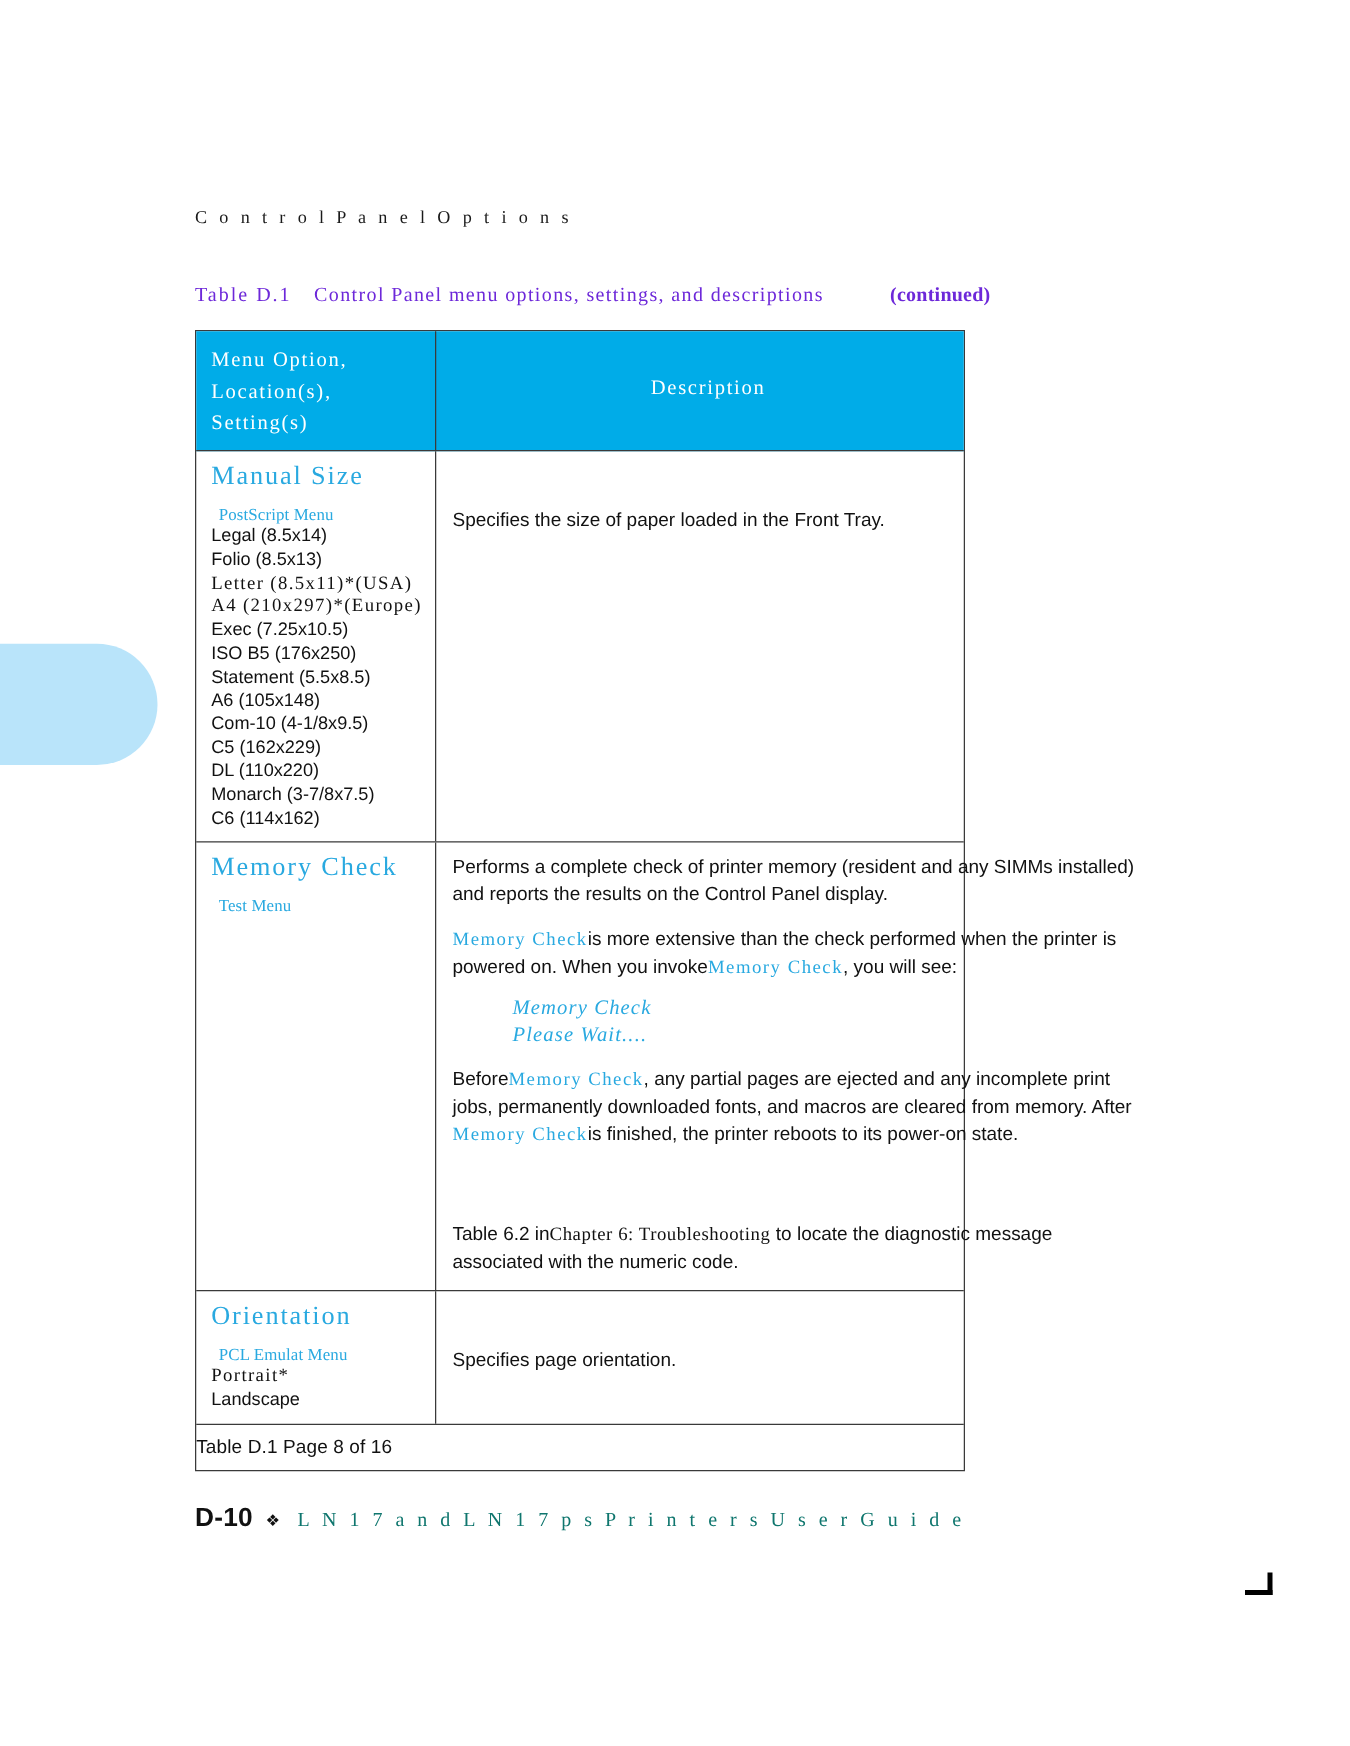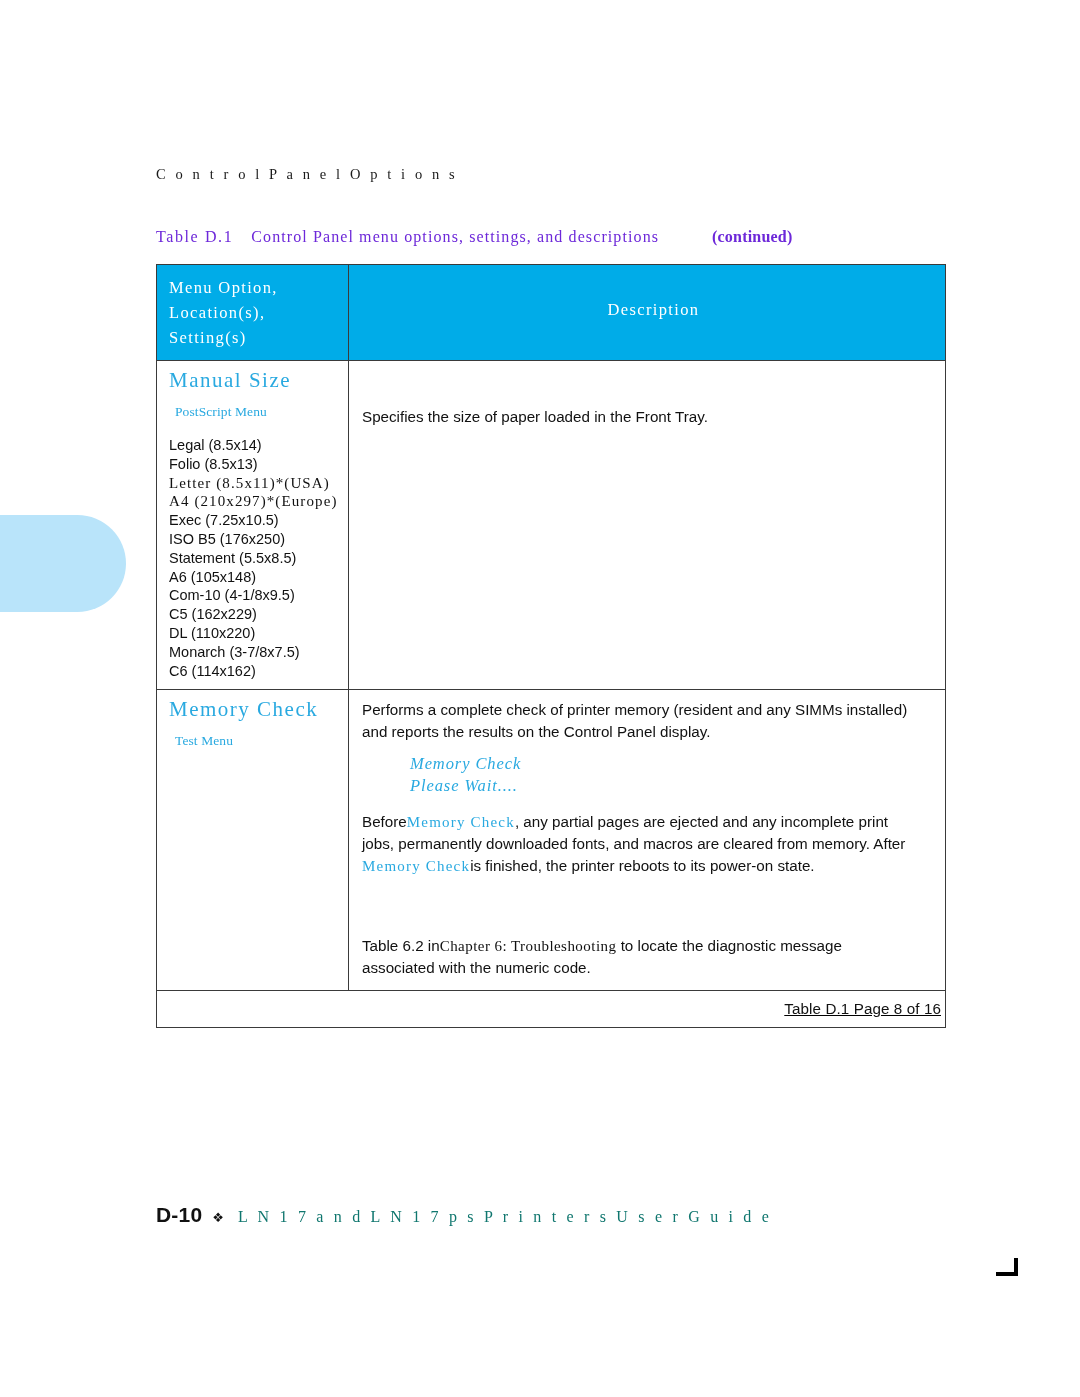--- a/index.html
+++ b/index.html
@@ -66,21 +66,21 @@
     top: 0;
     letter-spacing: 0.2px;
     font-weight: bold;
   }
 
   
   .doc-table {
     position: absolute;
     left: 156px;
     top: 264px;
-    width: 790px;
+    width: 616px;
     border: 1px solid #3a3a3a;
     box-sizing: border-box;
   }
   .trow {
     display: flex;
     border-bottom: 1px solid #3a3a3a;
     box-sizing: border-box;
   }
   .trow:last-child {
     border-bottom: none;
@@ -136,21 +136,20 @@
   }
   .opt-location {
     font-family: "Liberation Serif", serif;
     font-size: 13.5px;
     letter-spacing: 0.1px;
     color: #29a9e0;
     margin-top: 14px;
     margin-left: 6px;
   }
   .opt-settings {
-    margin-top: 16px;
   }
   .setting {
     font-family: "Liberation Sans", sans-serif;
     font-size: 14.5px;
     line-height: 18.8px;
     color: #111111;
     white-space: nowrap;
   }
   .setting.serif {
     font-family: "Liberation Serif", serif;
@@ -199,24 +198,23 @@
 
   
   .ovf {
     white-space: nowrap;
     width: auto;
   }
 
   
   .table-footer-row {
     display: block;
-    text-align: right;
+    text-align: left;
     padding: 9px 4px 9px 0;
     box-sizing: border-box;
-    text-decoration: underline;
   }
   .table-footer-text {
     font-family: "Liberation Sans", sans-serif;
     font-size: 15.2px;
     color: #111111;
     letter-spacing: 0.1px;
   }
 
   
   .page-footer {
@@ -324,20 +322,24 @@
       <div class="opt-title">Memory Check</div>
       <div class="opt-location">Test Menu</div>
     </div>
     <div class="cell-right">
 
       <p class="desc-p ovf">
         <span>Performs a complete check of printer memory (resident and any SIMMs installed)</span><br>
         <span>and reports the results on the Control Panel display.</span>
       </p>
 
+      <p class="desc-p ovf">
+        <span class="mono-term">Memory Check</span><span>is more extensive than the check performed when the printer is</span><br>
+        <span>powered on. When you invoke</span><span class="mono-term">Memory Check</span><span>, you will see:</span>
+      </p>
 
       <div class="display-lines">
         <div class="display-line">Memory Check</div>
         <div class="display-line">Please Wait....</div>
       </div>
 
       <p class="desc-p ovf">
         <span>Before</span><span class="mono-term">Memory Check</span><span>, any partial pages are ejected and any incomplete print</span><br>
         <span>jobs, permanently downloaded fonts, and macros are cleared from memory. After</span><br>
         <span class="mono-term">Memory Check</span><span>is finished, the printer reboots to its power-on state.</span>
@@ -345,20 +347,33 @@
 
       <p class="desc-p ovf">
         <br>
         <span>Table 6.2 in</span><span class="blk-term">Chapter 6: Troubleshooting</span>&nbsp;<span>to locate the diagnostic message</span><br>
         <span>associated with the numeric code.</span>
       </p>
 
     </div>
   </div>
 
+  <div class="trow">
+    <div class="cell-left">
+      <div class="opt-title">Orientation</div>
+      <div class="opt-location">PCL Emulat Menu</div>
+      <div class="opt-settings">
+        <div class="setting serif">Portrait*</div>
+        <div class="setting">Landscape</div>
+      </div>
+    </div>
+    <div class="cell-right">
+      <p class="desc-p">Specifies page orientation.</p>
+    </div>
+  </div>
 
   <div class="table-footer-row">
     <span class="table-footer-text">Table D.1  Page 8 of 16</span>
   </div>
 
 </div>
 
 <div class="page-footer">
   <span class="pf-num">D-10</span><span class="pf-diamond">❖</span><span class="pf-title">L N 1 7   a n d   L N 1 7 p s   P r i n t e r s   U s e r   G u i d e</span>
 </div>

